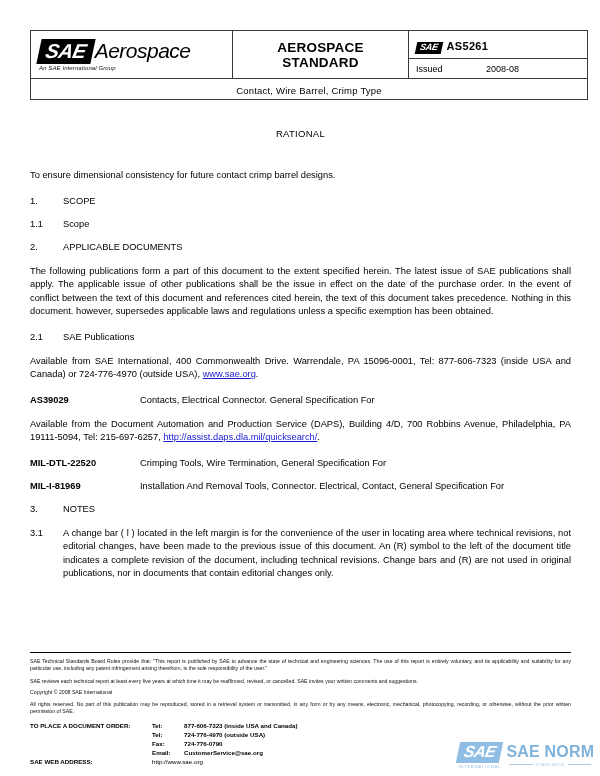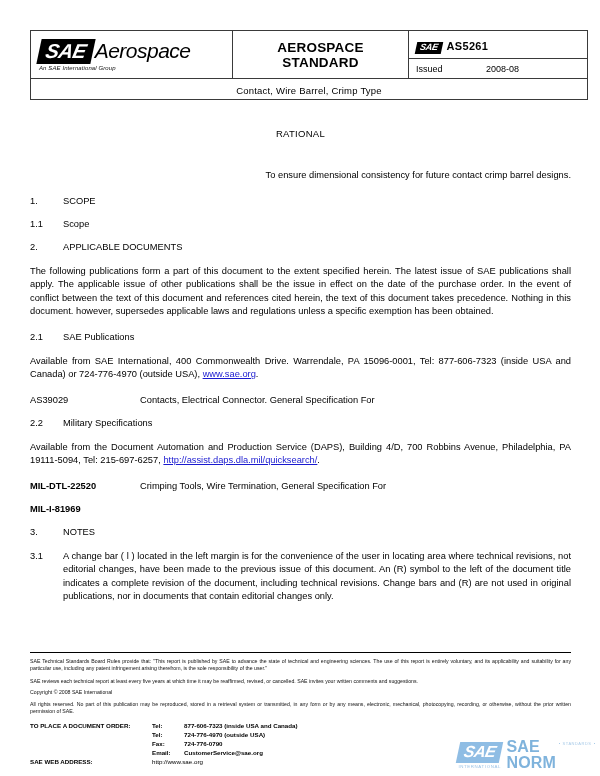--- a/index.html
+++ b/index.html
@@ -144,21 +144,21 @@
     font-size: 9.5px;
     letter-spacing: 0.3px;
     margin: 0 0 30px 0;
   }
   p.para {
     font-size: 9.3px;
     line-height: 13.5px;
     margin: 0 0 13px 0;
     text-align: justify;
   }
-  p.para.nojust { text-align: right; margin-top: 27px; }
+  p.para.nojust { text-align: left; margin-top: 27px; }
   .sec-head {
     font-size: 9.3px;
     margin: 0 0 13px 0;
   }
   .sec-head .num {
     display: inline-block;
     width: 33px;
   }
   .subsec-head {
     font-size: 9.3px;
@@ -169,21 +169,21 @@
     width: 33px;
   }
   .ref-line {
     font-size: 9.3px;
     margin: 0 0 13px 0;
     display: flex;
   }
   .ref-id {
     width: 110px;
     flex: 0 0 110px;
-    font-weight: normal;
+    font-weight: bold;
   }
   .ref-id.bold { font-weight: bold; }
   .numbered-para {
     display: flex;
     font-size: 9.3px;
     line-height: 13.5px;
     margin: 0 0 13px 0;
   }
   .numbered-para .num {
     flex: 0 0 33px;
@@ -273,22 +273,22 @@
     align-items: center;
   }
   .norm-sub {
     font-size: 4.4px;
     color: #9cc3e6;
     letter-spacing: 0.6px;
     margin-top: 1px;
   }
   .norm-right {
     display: flex;
-    flex-direction: row;
-    align-items: flex-start;
+    flex-direction: column;
+    align-items: flex-end;
     margin-left: 5px;
   }
   .norm-word {
     font-size: 16px;
     font-weight: bold;
     color: #7fb3dc;
     letter-spacing: 0.2px;
     line-height: 1;
   }
   .norm-tag {
@@ -373,33 +373,31 @@
       <span class="num">2.1</span><span>SAE Publications</span>
     </div>
 
     <p class="para"><span>Available from SAE International, 400 Commonwealth Drive. Warrendale, PA 15096-0001, Tel: 877-606-7323 (inside USA and Canada) or 724-776-4970 (outside USA), </span><a class="link" href="#">www.sae.org</a><span>.</span></p>
 
     <div class="ref-line">
       <span class="ref-id">AS39029</span>
       <span>Contacts, Electrical Connector. General Specification For</span>
     </div>
 
-    <div class="subsec-head">
-      <span class="num">2.2</span><span>Military Specifications</span>
-    </div>
 
     <p class="para"><span>Available from the Document Automation and Production Service (DAPS), Building 4/D, 700 Robbins Avenue, Philadelphia, PA 19111-5094, Tel: 215-697-6257, </span><a class="link" href="#">http://assist.daps.dla.mil/quicksearch/</a><span>.</span></p>
 
     <div class="ref-line">
       <span class="ref-id bold">MIL-DTL-22520</span>
       <span>Crimping Tools, Wire Termination, General Specification For</span>
     </div>
 
     <div class="ref-line">
       <span class="ref-id bold">MIL-I-81969</span>
+      <span>Installation And Removal Tools, Connector. Electrical, Contact, General Specification For</span>
     </div>
 
     <div class="sec-head">
       <span class="num">3.</span><span>NOTES</span>
     </div>
 
     <div class="numbered-para">
       <span class="num">3.1</span>
       <span class="txt">A change bar ( l ) located in the left margin is for the convenience of the user in locating area where technical revisions, not editorial changes, have been made to the previous issue of this document. An (R) symbol to the left of the document title indicates a complete revision of the document, including technical revisions. Change bars and (R) are not used in original publications, nor in documents that contain editorial changes only.</span>
     </div>

